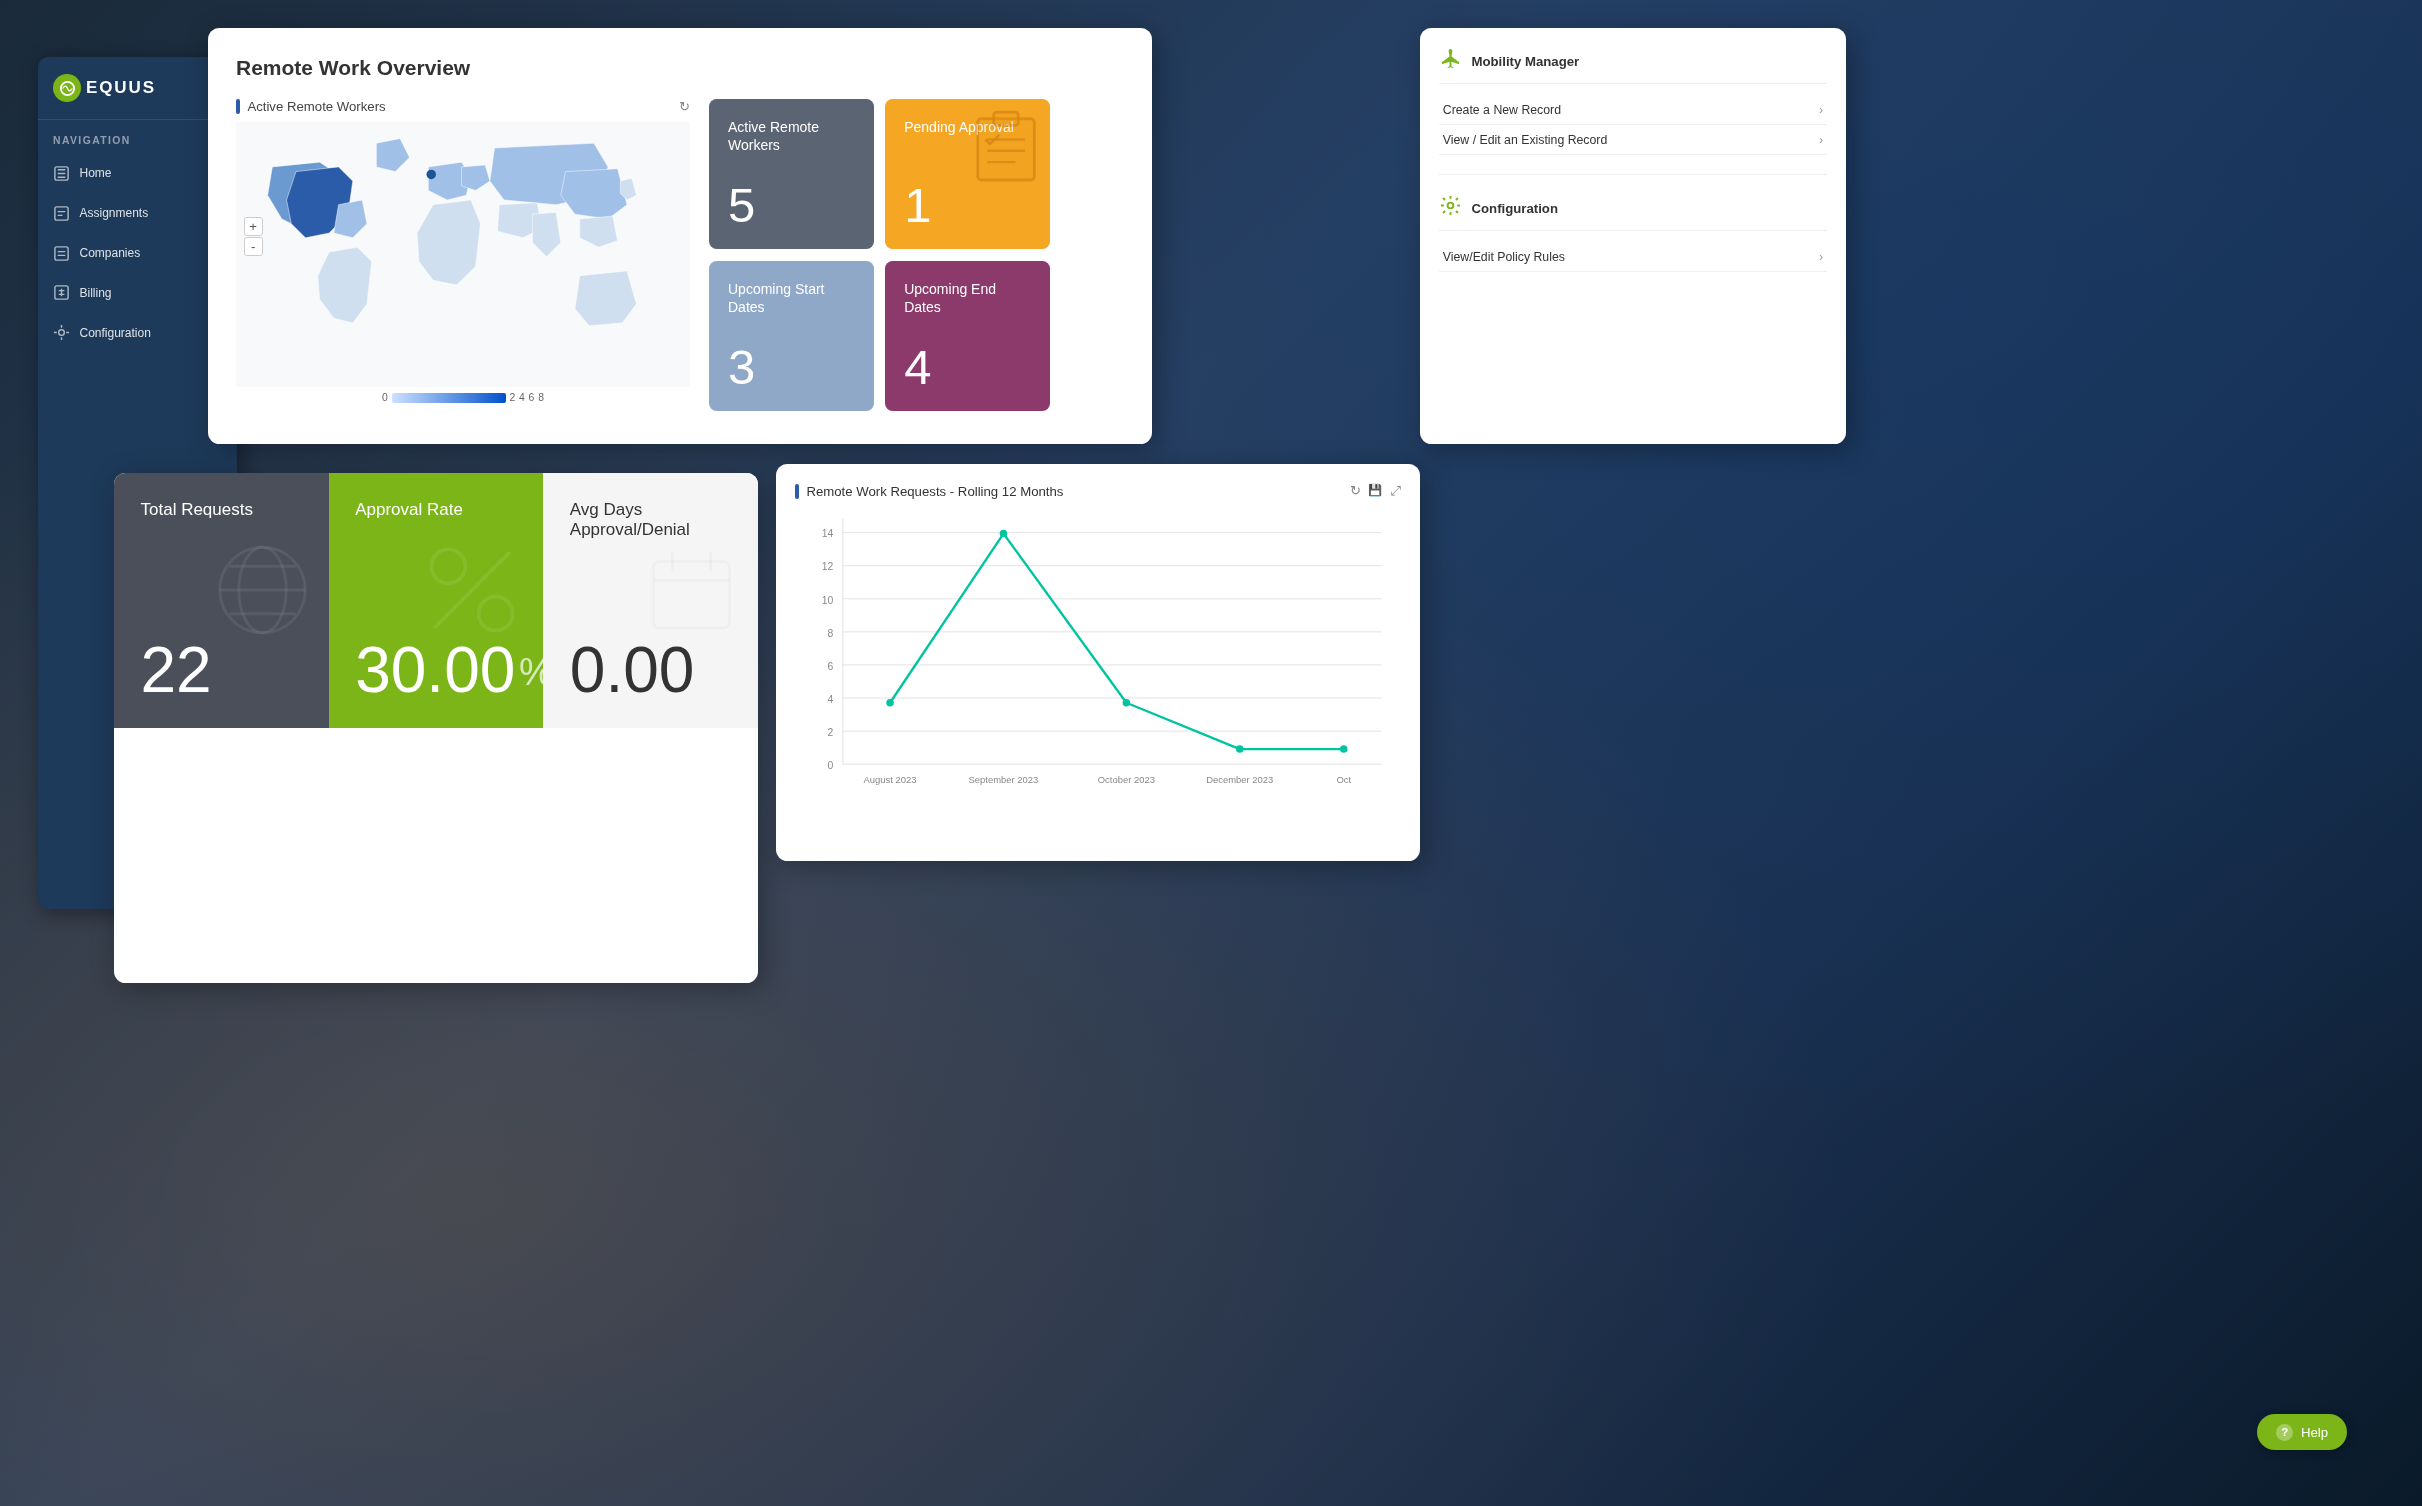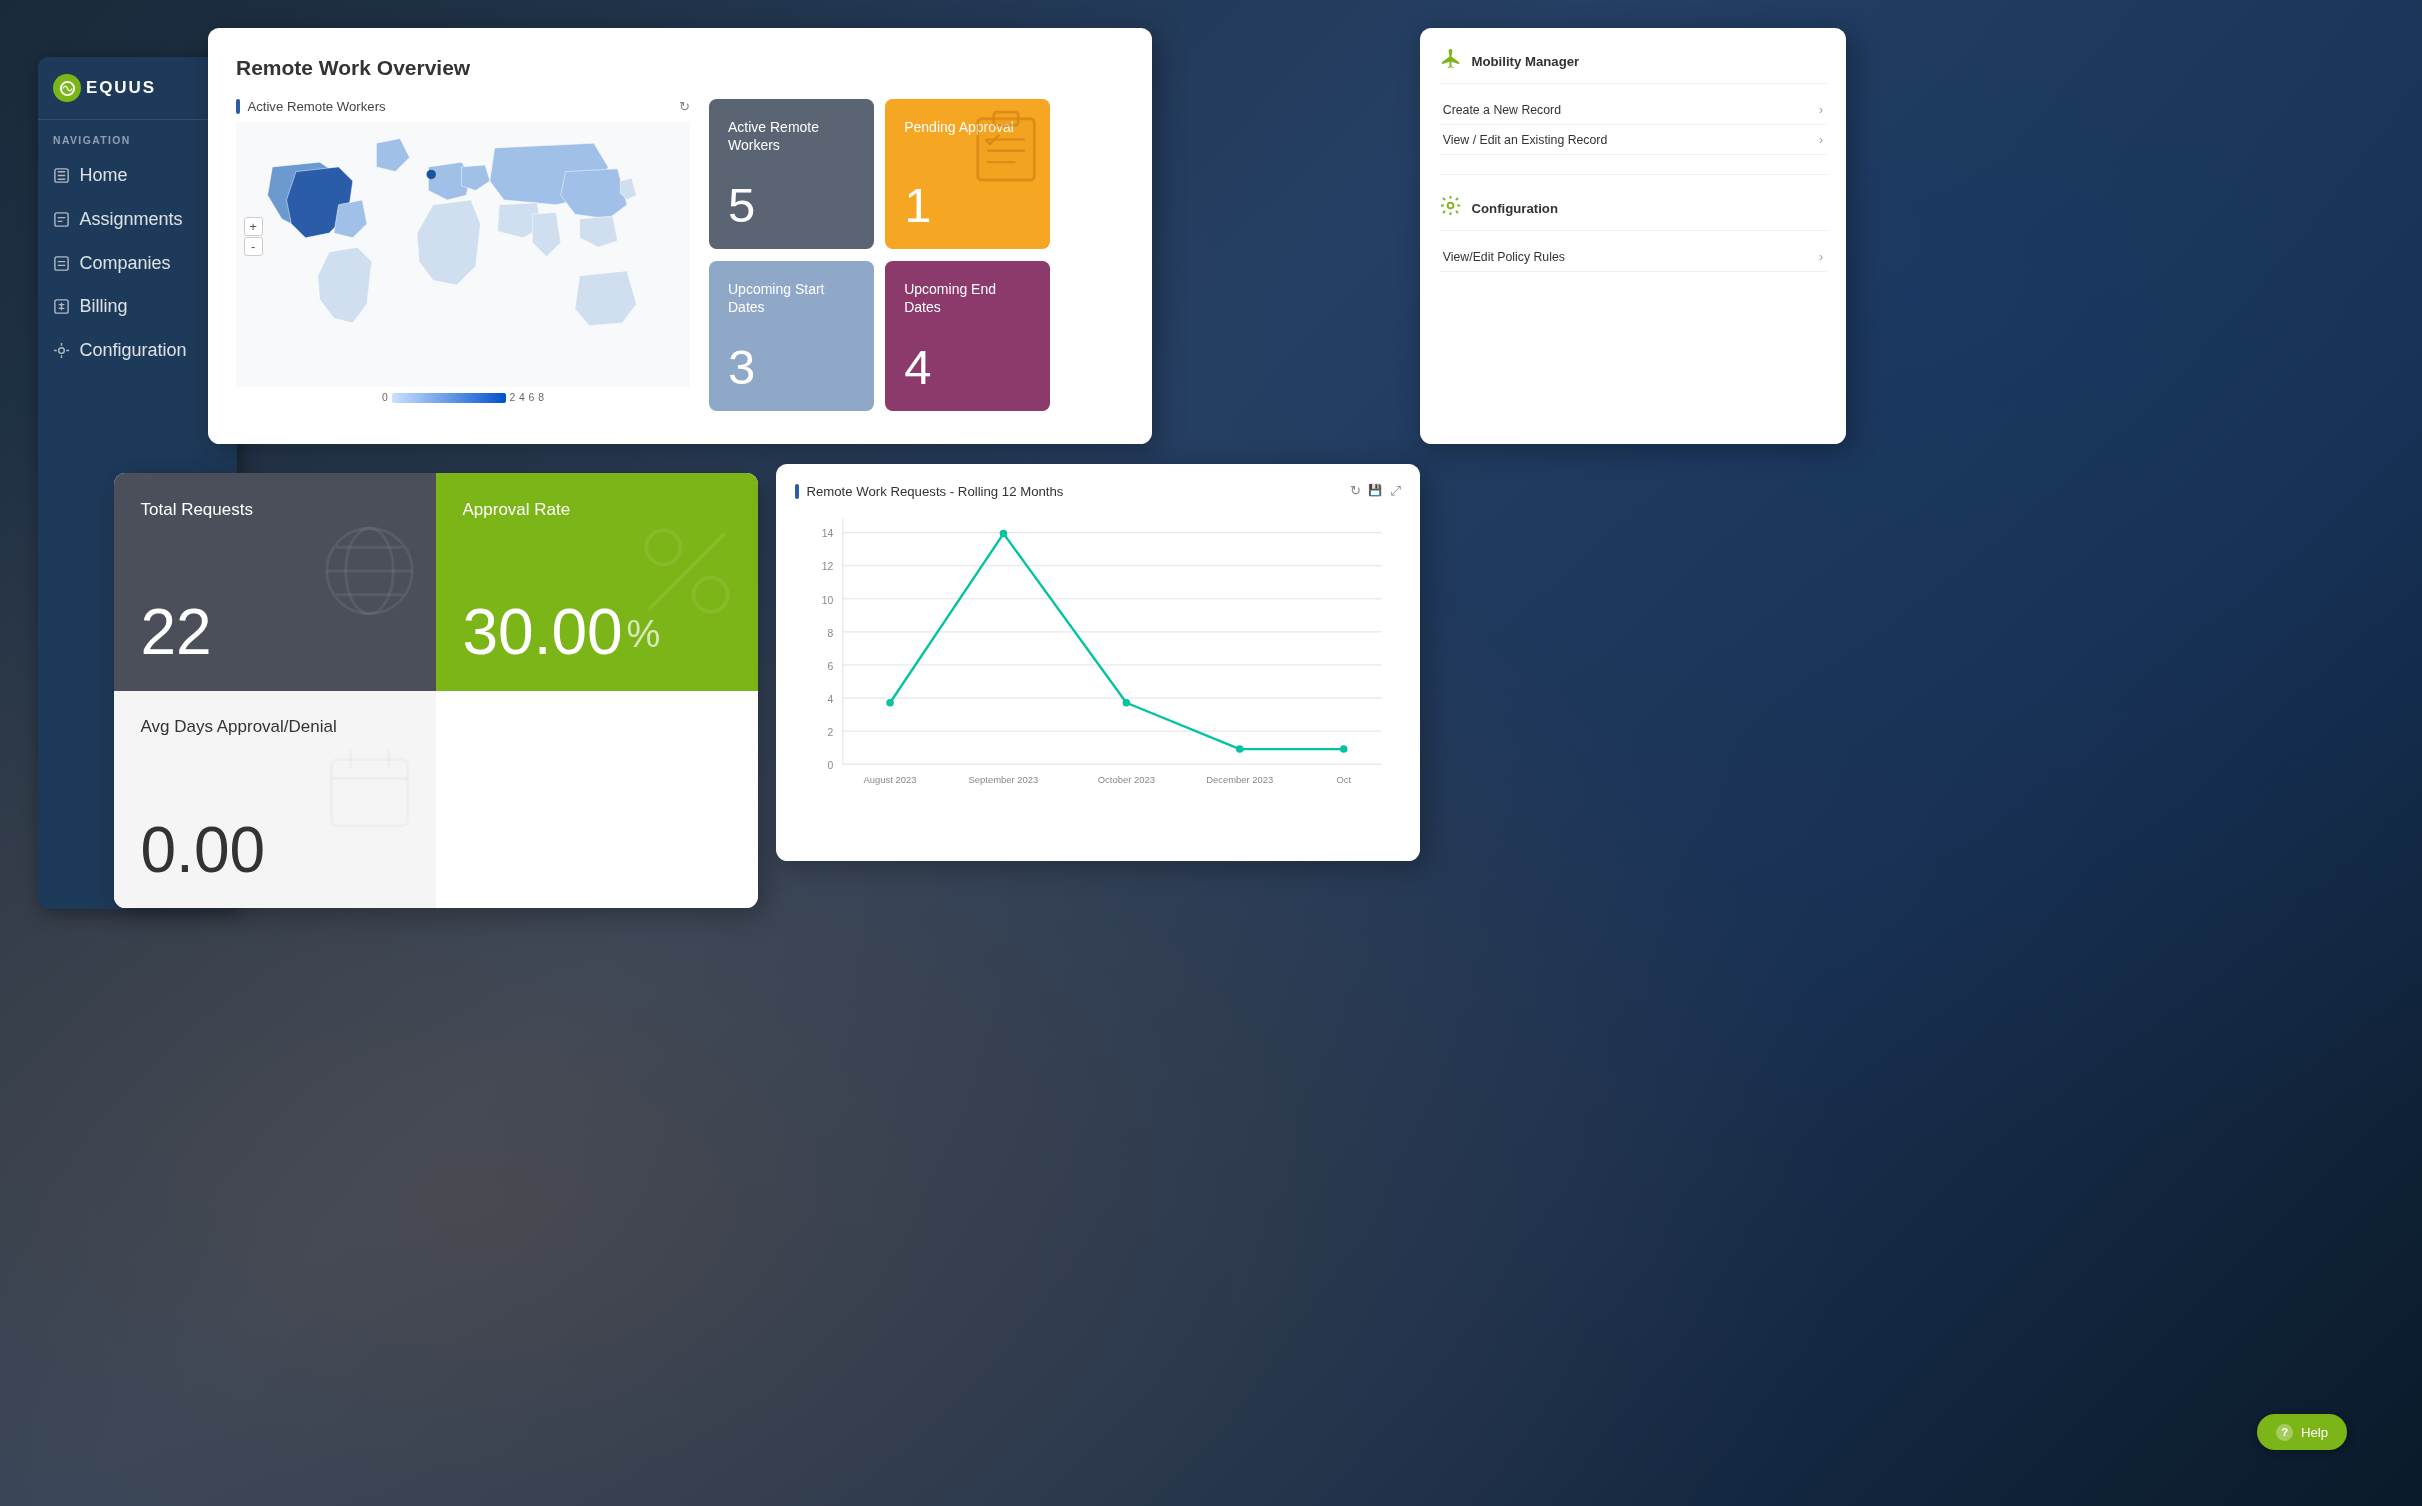--- a/index.html
+++ b/index.html
@@ -79,21 +79,21 @@
       letter-spacing: 1.4px;
       padding: 15px 15px 7.6px;
       text-transform: uppercase;
     }
     .sidebar-item {
       display: flex;
       align-items: center;
       gap: 9.5px;
       padding: 11.4px 15px;
       color: rgba(255,255,255,0.85);
-      font-size: 18px;
+      font-size: 12px;
       cursor: pointer;
       transition: background 0.2s;
     }
     .sidebar-item-icon {
       width: 17px;
       height: 17px;
       opacity: 0.8;
     }
 
     
@@ -253,27 +253,27 @@
       cursor: pointer;
     }
     .right-link-chevron { color: #999; }
 
     
     .bottom-stats {
       position: absolute;
       top: 473px;
       left: 114px;
       width: 644px;
-      height: 435px;
+      height: 510px;
       background: white;
       border-radius: 11.4px;
       box-shadow: 5.7px 5.7px 28px rgba(0,0,0,0.3);
       z-index: 20;
       display: grid;
-      grid-template-columns: 1fr 1fr;
+      grid-template-columns: 1fr 1fr 1fr;
       grid-template-rows: 1fr 1fr;
       overflow: hidden;
     }
     .bs-card {
       padding: 26.5px;
       display: flex;
       flex-direction: column;
       justify-content: space-between;
       position: relative;
       overflow: hidden;

